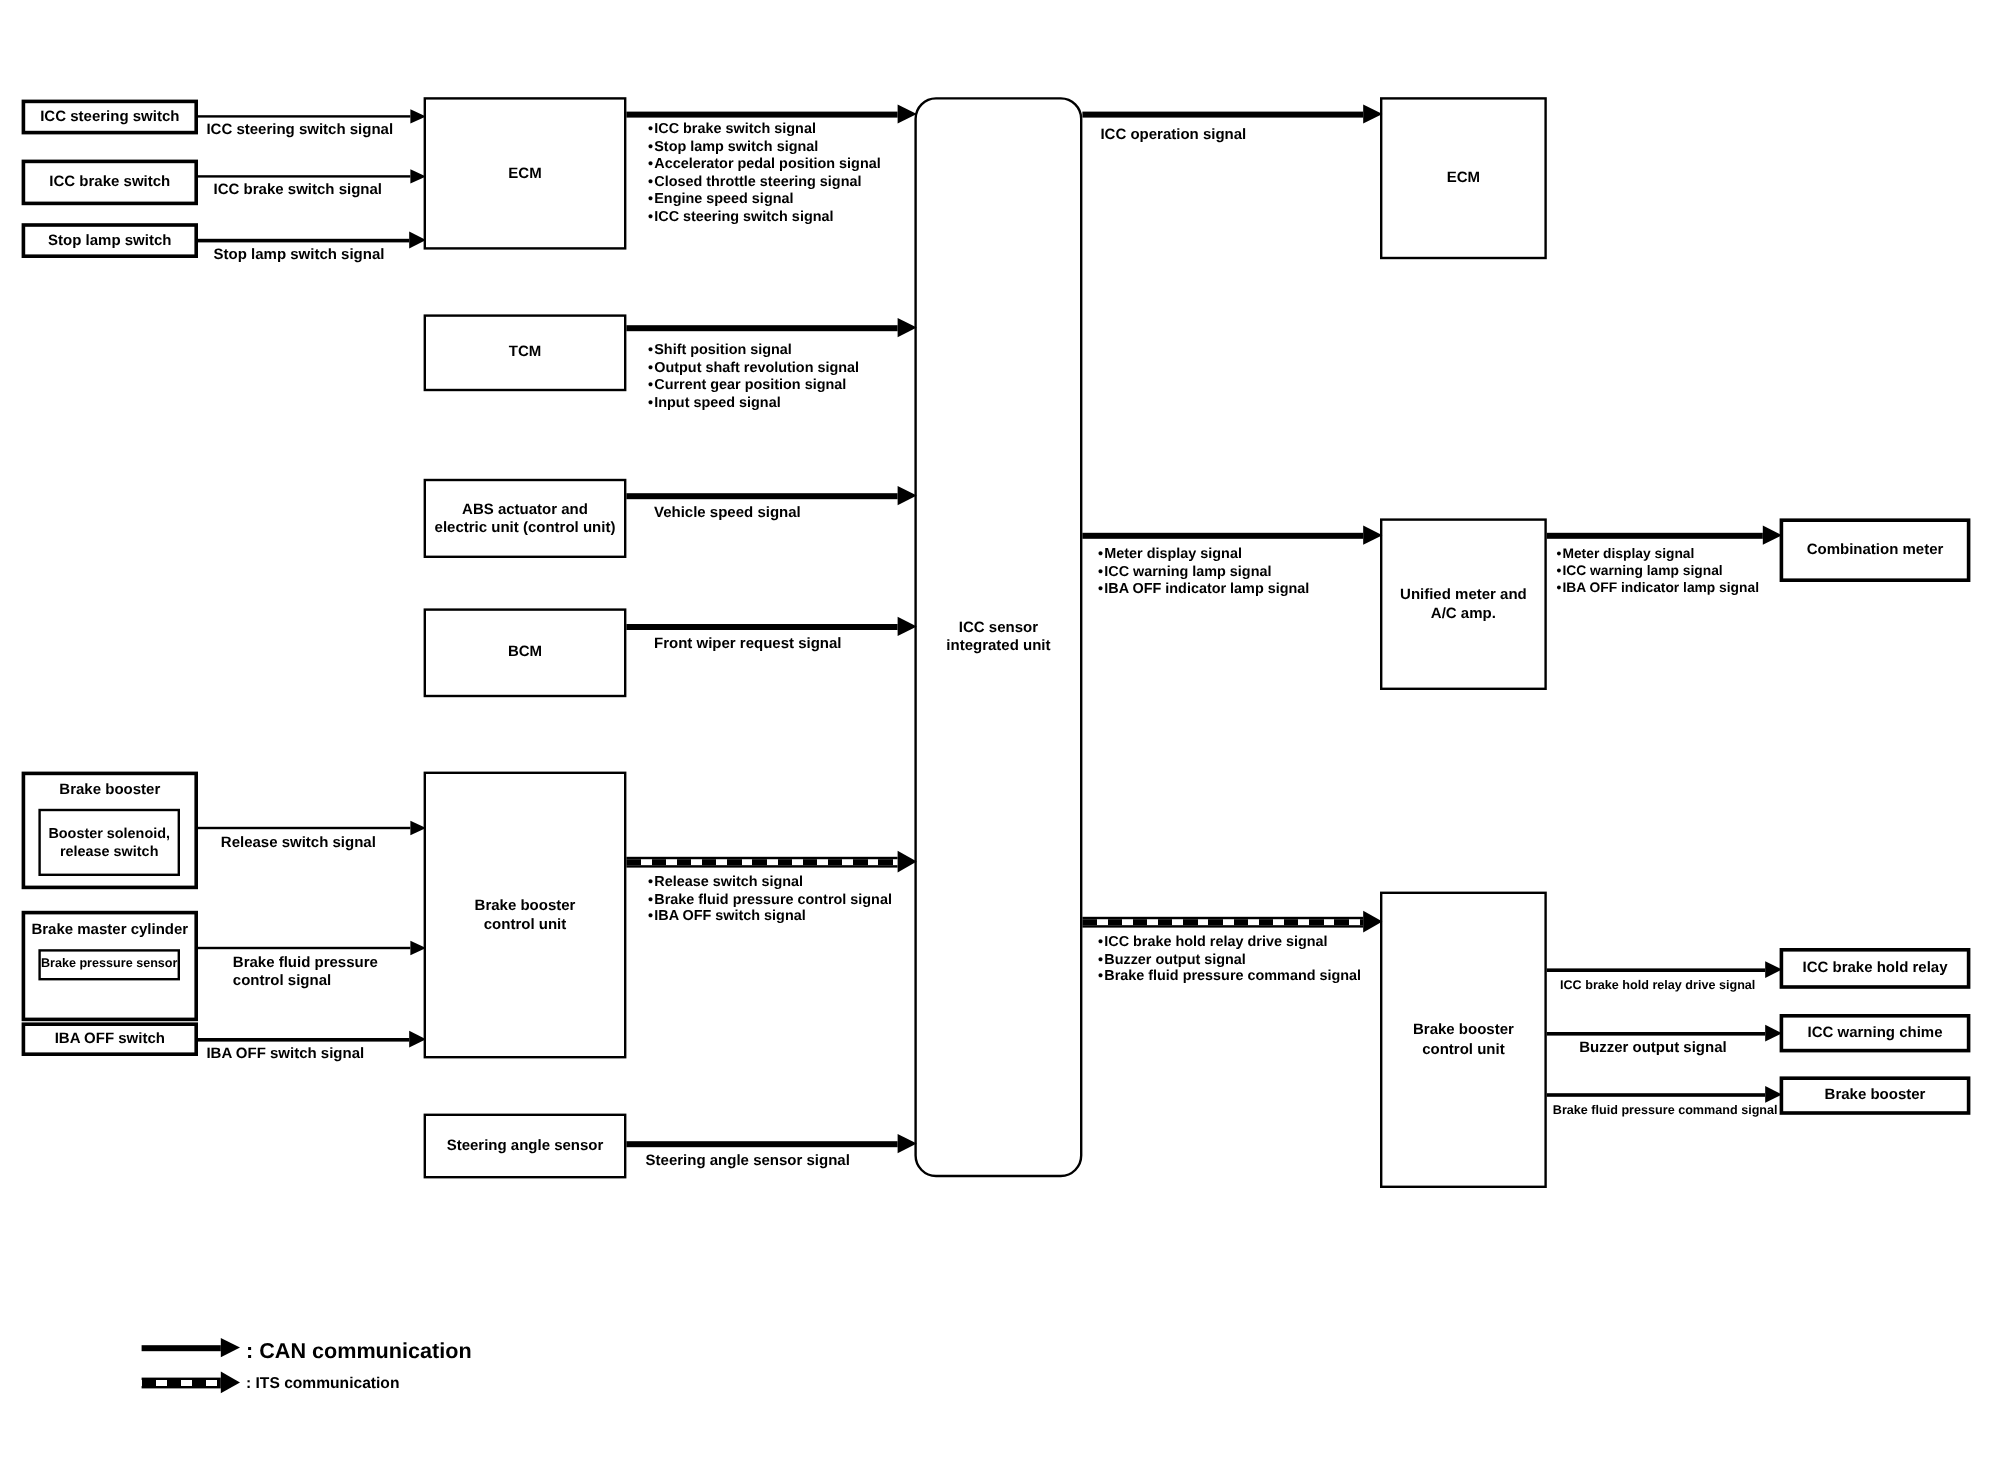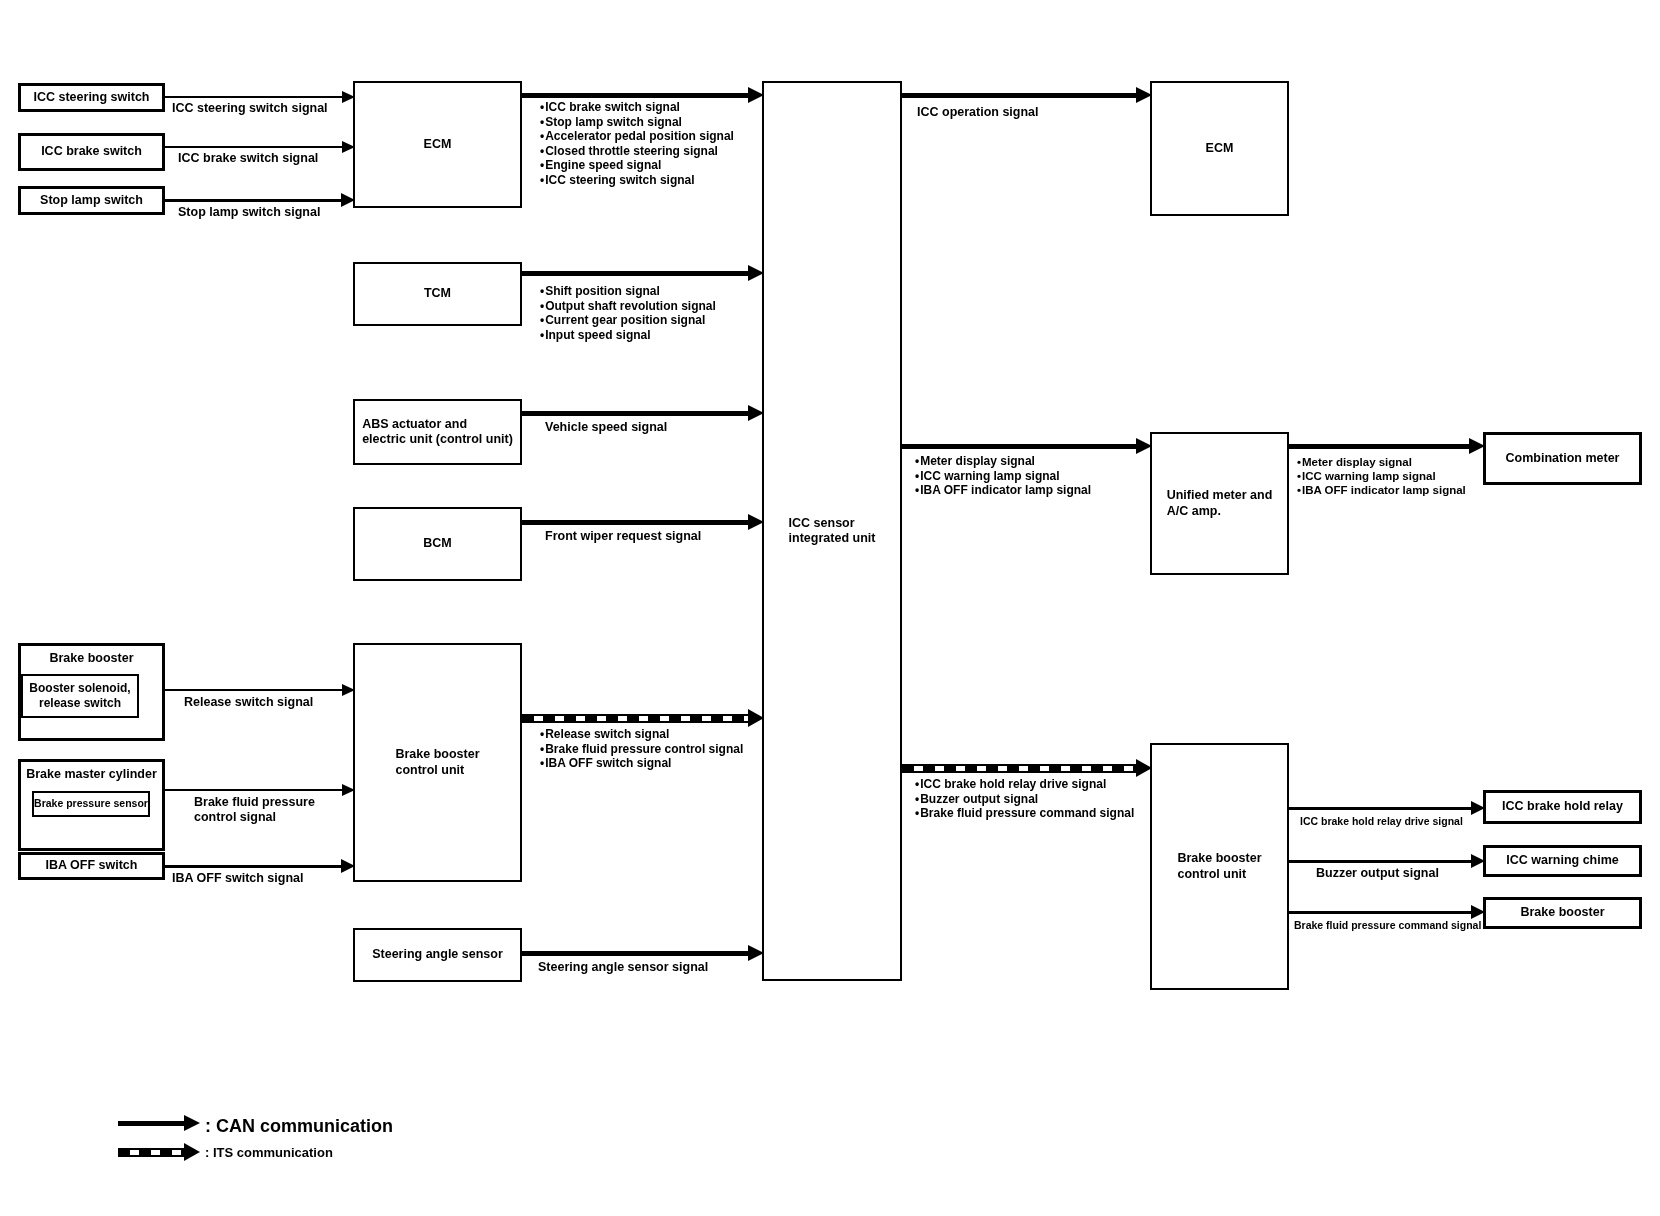--- a/index.html
+++ b/index.html
@@ -4,21 +4,21 @@
 <style>
   html,body { margin:0; padding:0; background:#ffffff; }
   .canvas {
     position:relative; width:1660px; height:1216px; background:#ffffff;
     font-family:"Liberation Sans", sans-serif; font-weight:bold; color:#000;
     overflow:hidden;
   }
   .box {
     position:absolute; border:2px solid #000; background:#fff;
     display:flex; align-items:center; justify-content:center;
-    font-size:12.5px; line-height:1.22;
+    text-align:center; font-size:12.5px; line-height:1.22;
     white-space:pre-line; box-sizing:border-box;
   }
   .bd3 { border-width:3px; }
   .group {
     position:absolute; border:3px solid #000; background:#fff; box-sizing:border-box;
   }
   .group-title { text-align:center; font-size:12.5px; margin-top:5px; }
   .inner-box {
     position:absolute; border:2px solid #000; background:#fff;
     display:flex; align-items:center; justify-content:center;
@@ -50,41 +50,41 @@
 <body>
 
 <div class="canvas">
 
   <div class="box bd3" style="left:18px; top:83px; width:147px; height:29px;">ICC steering switch</div>
   <div class="box bd3" style="left:18px; top:133px; width:147px; height:38px;">ICC brake switch</div>
   <div class="box bd3" style="left:18px; top:186px; width:147px; height:29px;">Stop lamp switch</div>
 
   <div class="group" style="left:18px; top:643px; width:147px; height:98px;">
     <div class="group-title">Brake booster</div>
-    <div class="inner-box" style="left:0; top:28px; width:118px; height:44px;">Booster solenoid,
+    <div class="inner-box" style="left:11px; top:28px; width:118px; height:56px;">Booster solenoid,
 release switch</div>
   </div>
 
   <div class="group" style="left:18px; top:759px; width:147px; height:92px;">
     <div class="group-title">Brake master cylinder</div>
     <div class="inner-box" style="left:11px; top:29px; width:118px; height:26px; font-size:10.5px;">Brake pressure sensor</div>
   </div>
 
   <div class="box bd3" style="left:18px; top:852px; width:147px; height:28px;">IBA OFF switch</div>
 
   <div class="box" style="left:353px; top:81px; width:169px; height:127px;">ECM</div>
   <div class="box" style="left:353px; top:262px; width:169px; height:64px;">TCM</div>
   <div class="box" style="left:353px; top:399px; width:169px; height:66px;">ABS actuator and
 electric unit (control unit)</div>
   <div class="box" style="left:353px; top:507px; width:169px; height:74px;">BCM</div>
   <div class="box" style="left:353px; top:643px; width:169px; height:239px;">Brake booster
 control unit</div>
   <div class="box" style="left:353px; top:928px; width:169px; height:54px;">Steering angle sensor</div>
 
-  <div class="box" style="left:762px; top:81px; width:140px; height:900px;">ICC sensor
+  <div class="box" style="left:762px; top:81px; width:140px; height:900px;border-radius:18px;">ICC sensor
 integrated unit</div>
 
   <div class="box" style="left:1150px; top:81px; width:139px; height:135px;">ECM</div>
   <div class="box" style="left:1150px; top:432px; width:139px; height:143px;">Unified meter and
 A/C amp.</div>
   <div class="box" style="left:1150px; top:743px; width:139px; height:247px;">Brake booster
 control unit</div>
 
   <div class="box bd3" style="left:1483px; top:432px; width:159px; height:53px;">Combination meter</div>
   <div class="box bd3" style="left:1483px; top:790px; width:159px; height:34px;">ICC brake hold relay</div>

